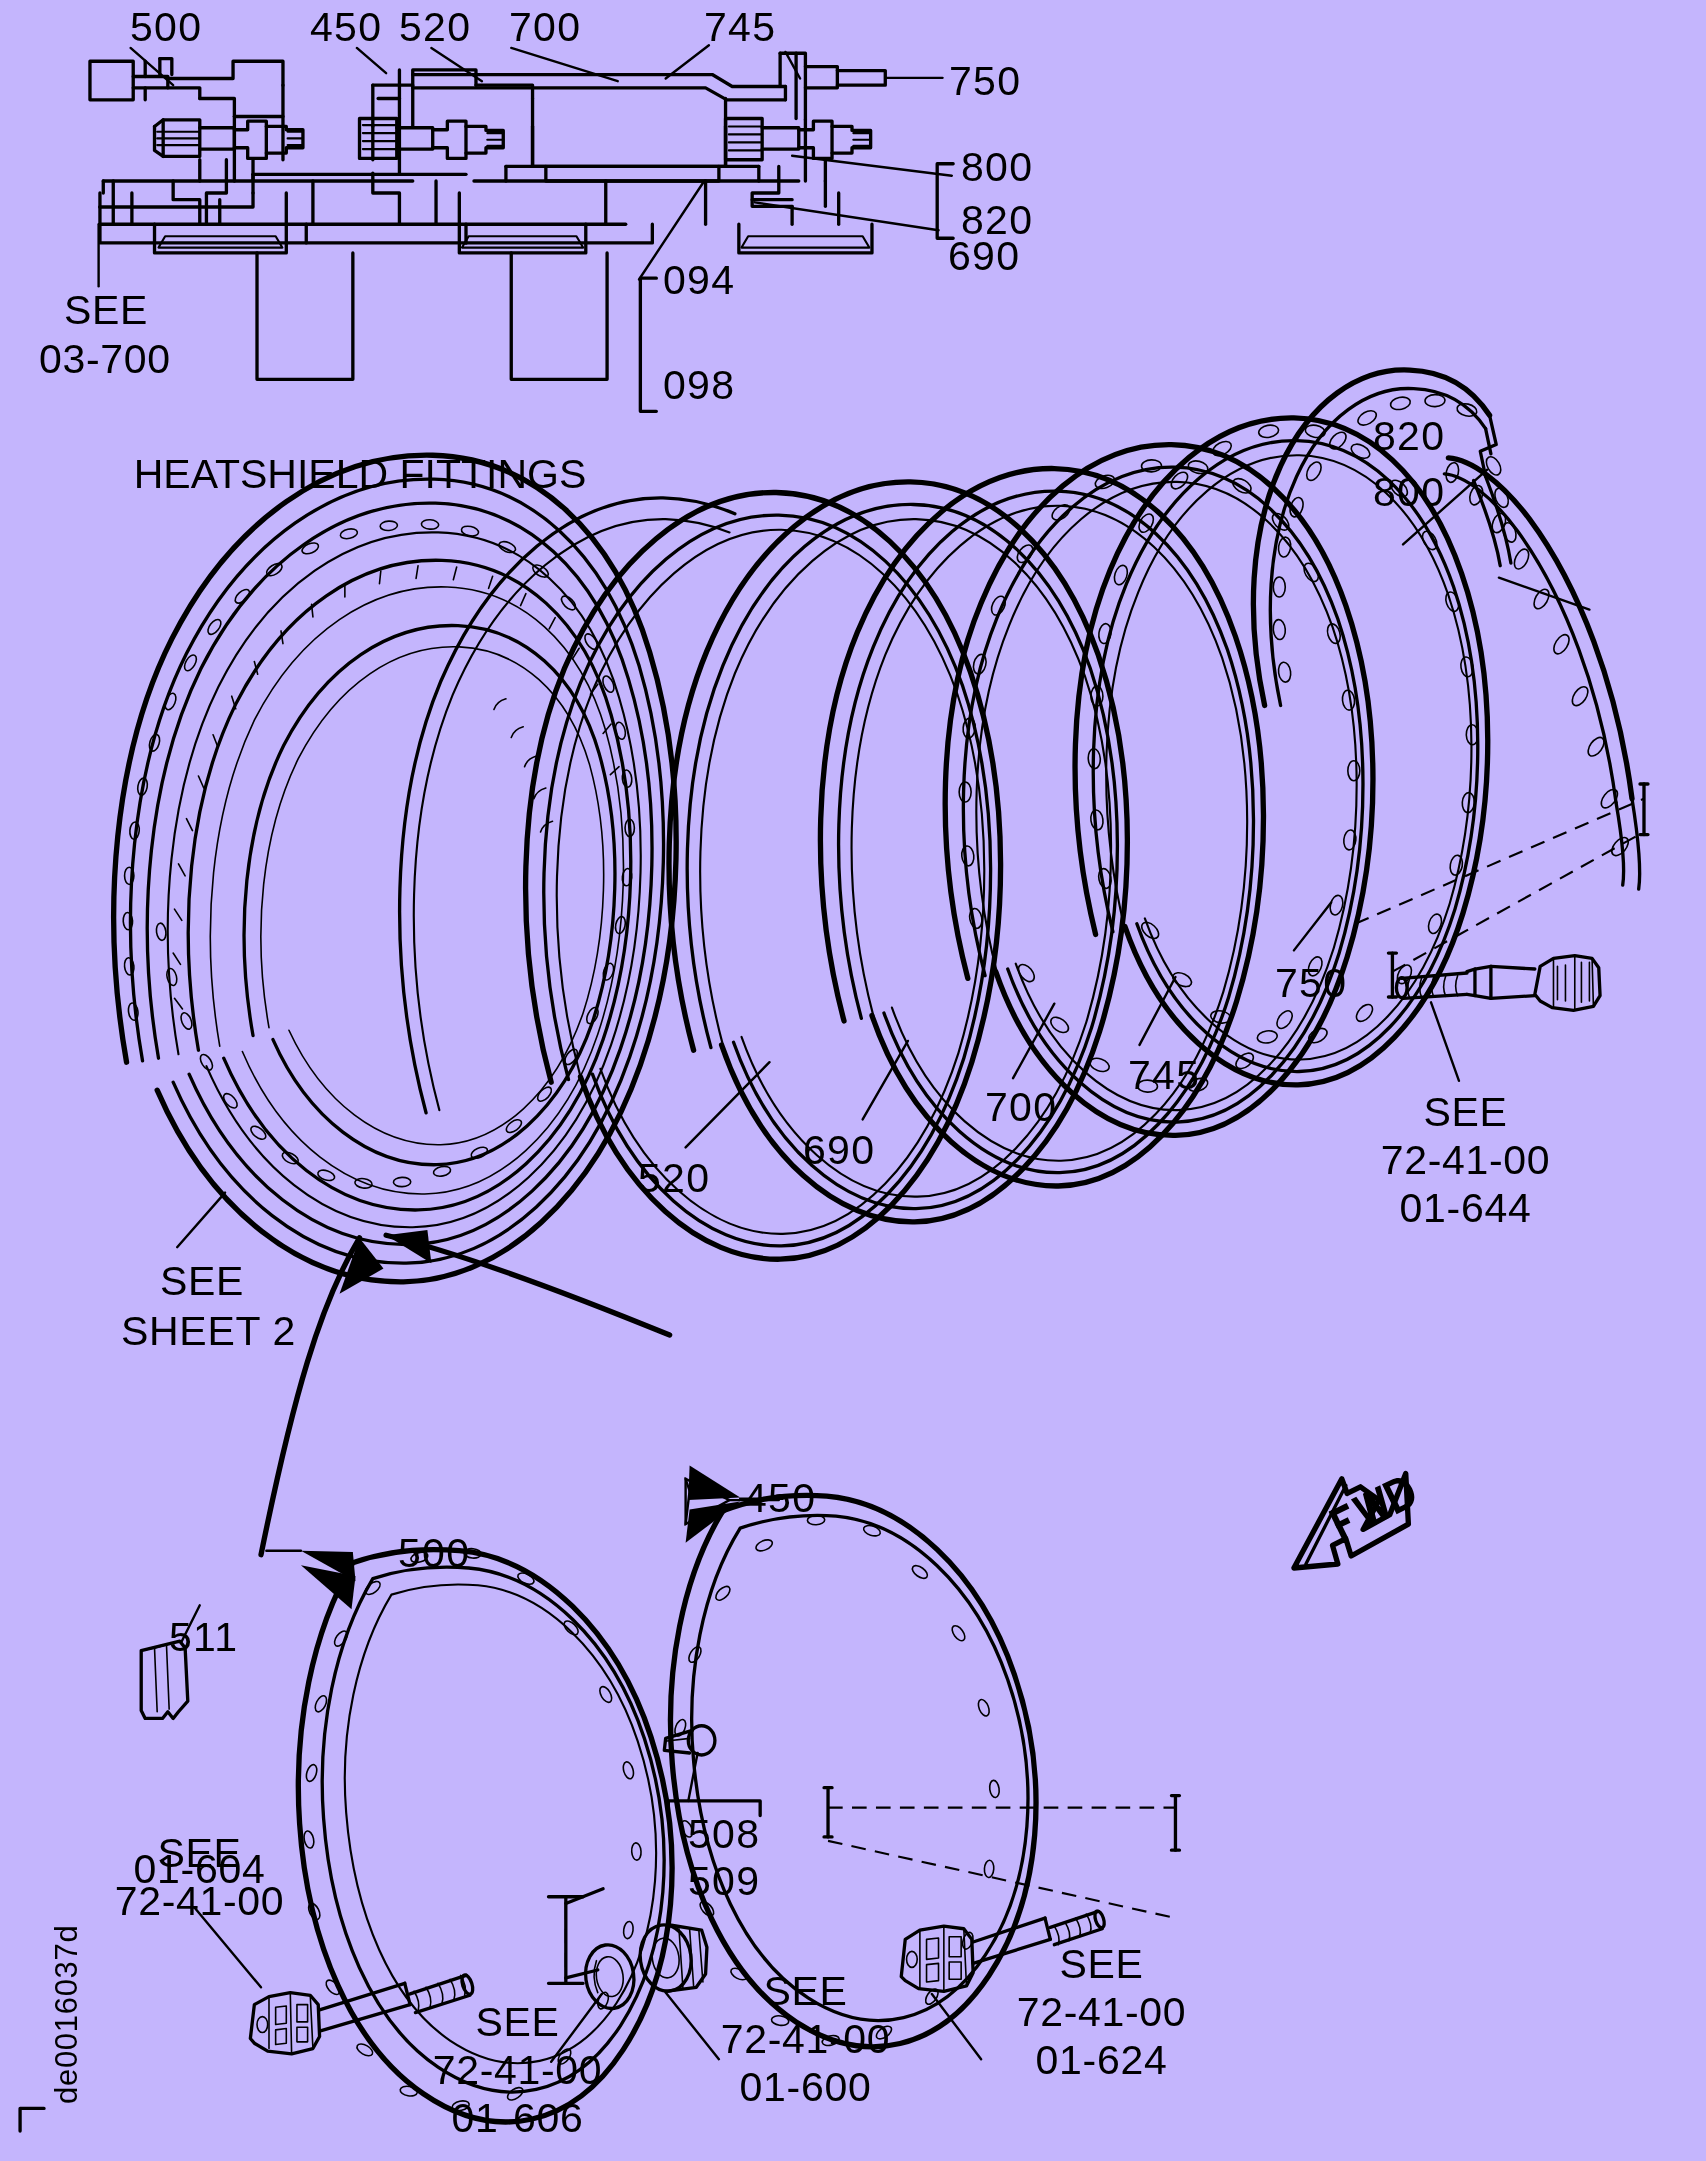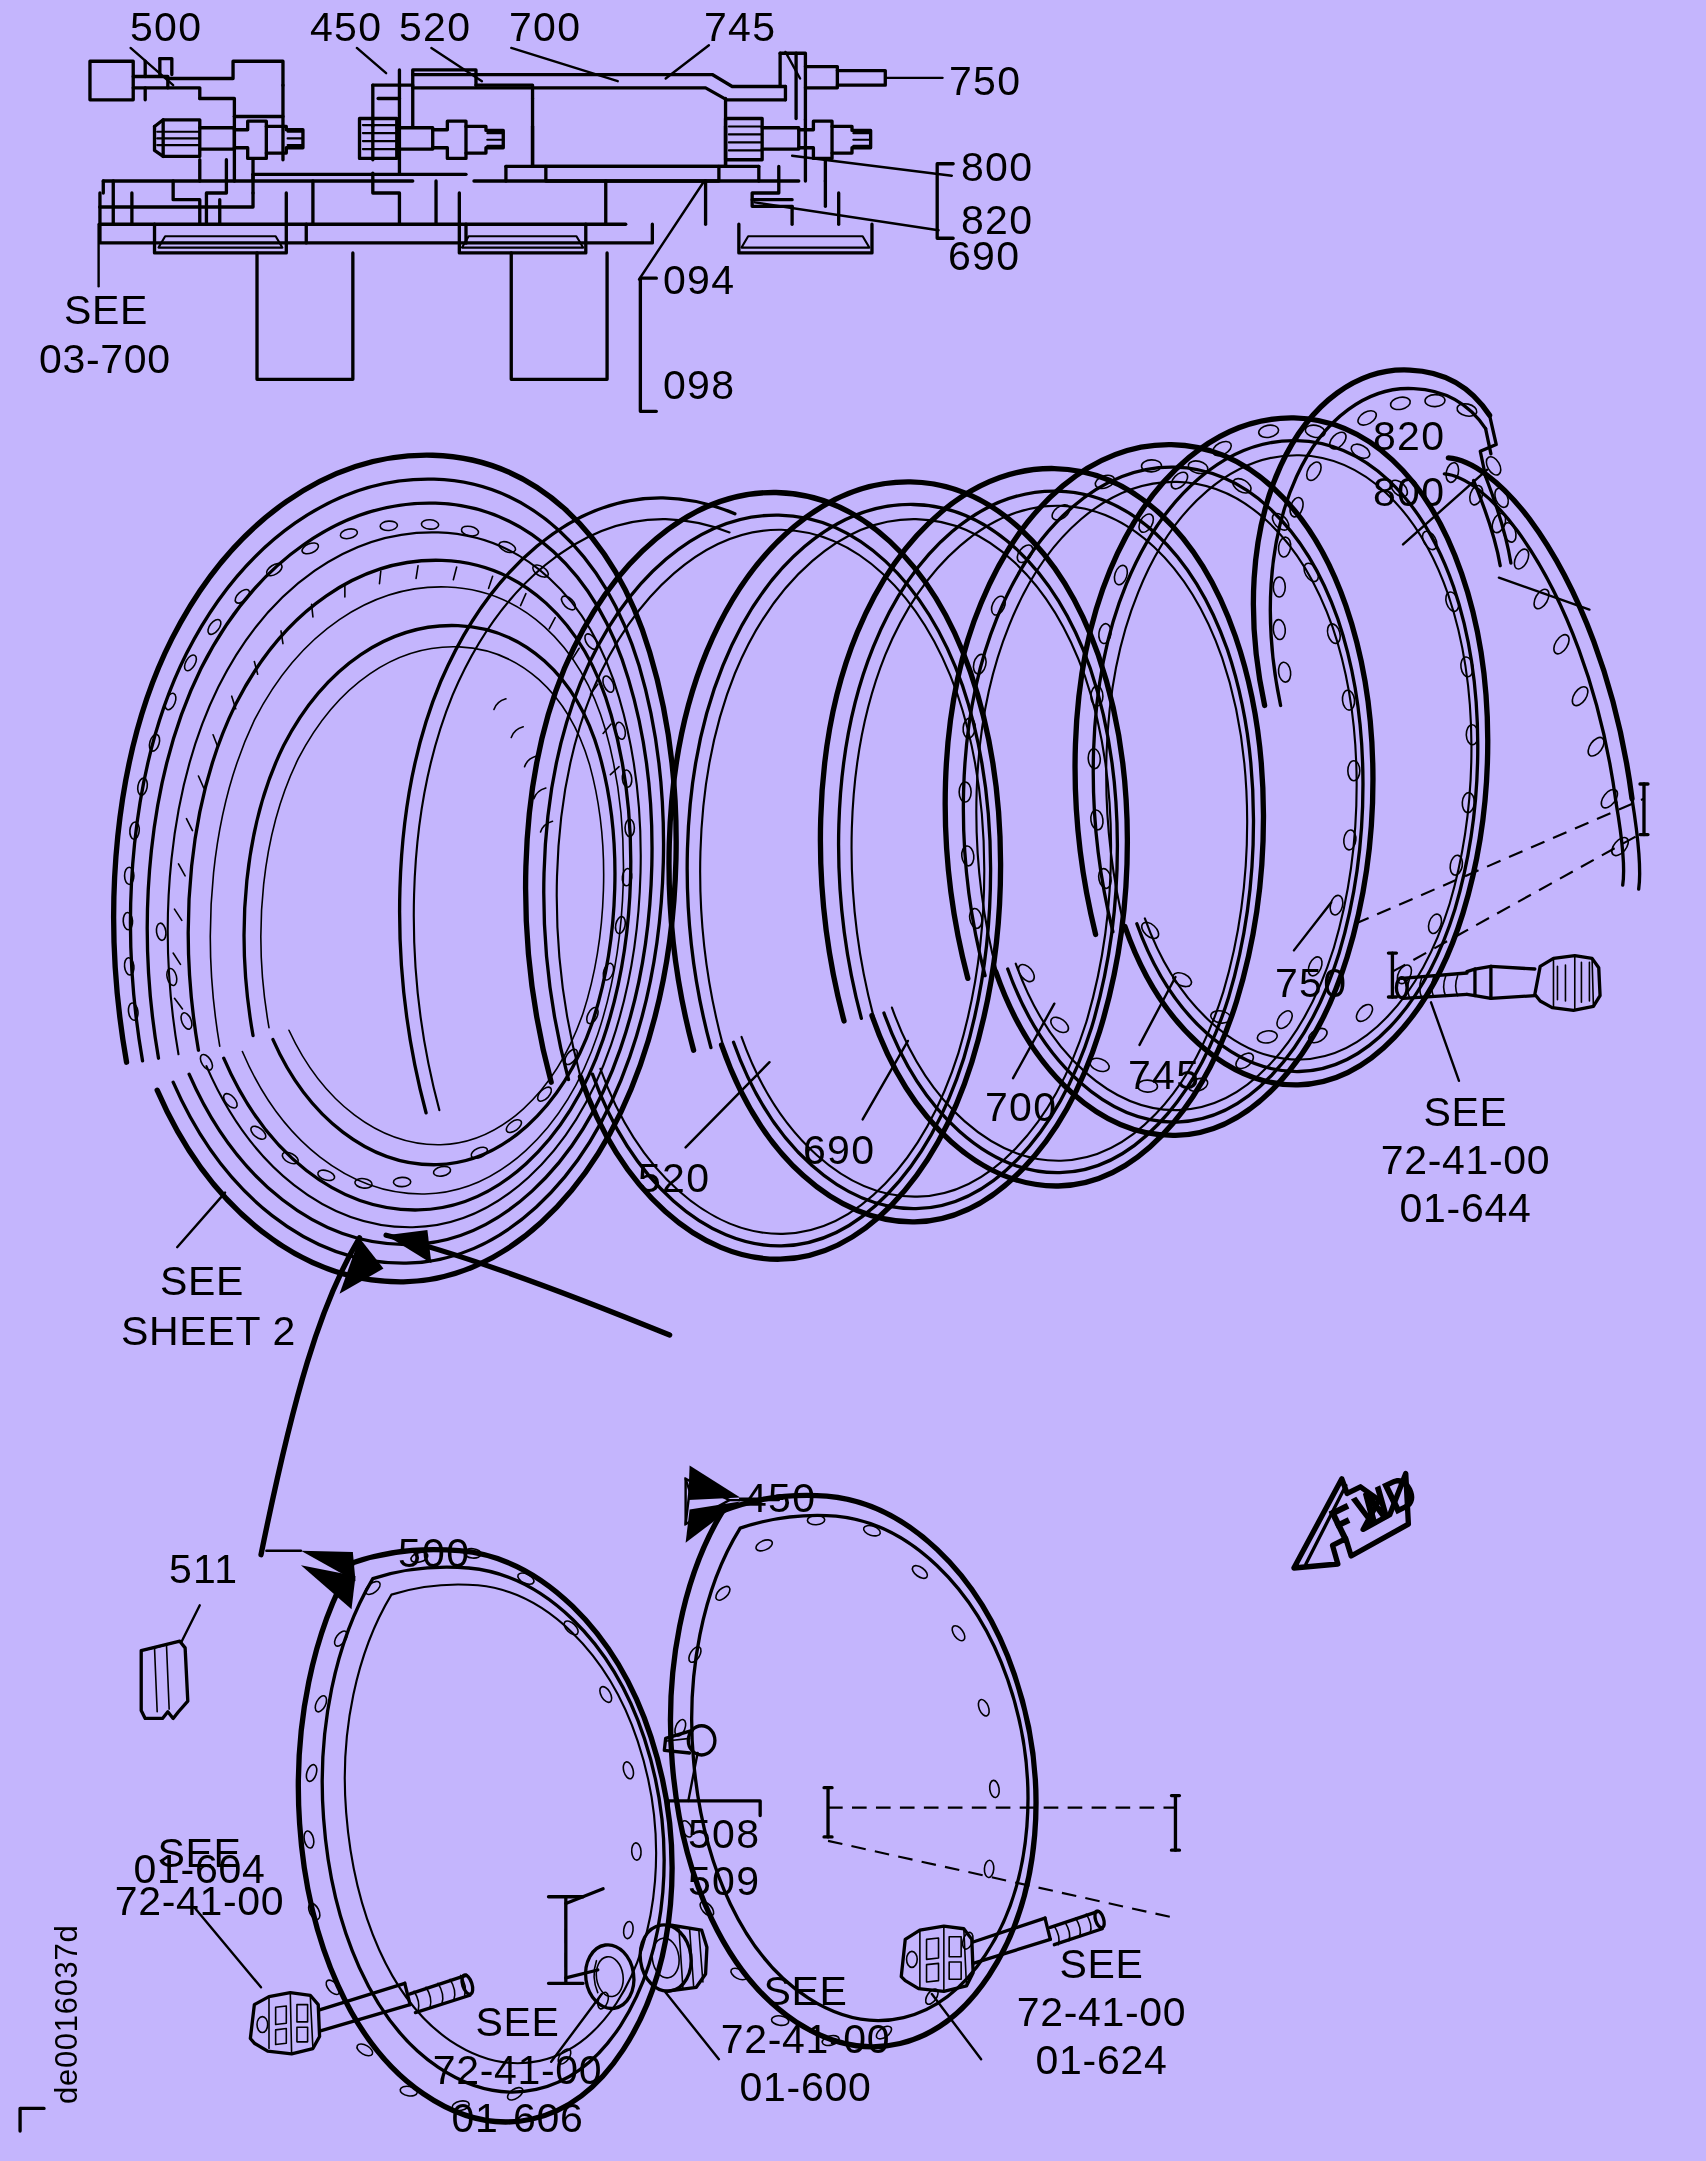--- a/index.html
+++ b/index.html
@@ -823,31 +823,32 @@
   <div class="lbl num" style="left:949px; top:59px;">750</div>
   <div class="lbl num" style="left:961px; top:145px;">800</div>
   <div class="lbl num" style="left:961px; top:198px;">820</div>
   <div class="lbl num" style="left:948px; top:234px;">690</div>
   <div class="lbl num" style="left:663px; top:258px;">094</div>
   <div class="lbl num" style="left:663px; top:363px;">098</div>
 
   <div class="lbl" style="left:64px; top:288px;">SEE</div>
   <div class="lbl" style="left:39px; top:337px;">03-700</div>
 
+  <div class="caption" style="left:107px; top:450px; width:506px;">HEATSHIELD FITTINGS</div>
 
   <div class="lbl num" style="left:1373px; top:414px;">820</div>
   <div class="lbl num" style="left:1373px; top:470px;">800</div>
   <div class="lbl num" style="left:1275px; top:961px;">750</div>
   <div class="lbl num" style="left:1128px; top:1053px;">745</div>
   <div class="lbl num" style="left:985px; top:1085px;">700</div>
   <div class="lbl num" style="left:803px; top:1128px;">690</div>
   <div class="lbl num" style="left:638px; top:1156px;">520</div>
   <div class="lbl num" style="left:744px; top:1476px;">450</div>
   <div class="lbl num" style="left:398px; top:1531px;">500</div>
-  <div class="lbl num" style="left:169px; top:1547px;">511</div>
+  <div class="lbl num" style="left:169px; top:1615px;">511</div>
 
   <div class="lbl num" style="left:688px; top:1812px;">508</div>
   <div class="lbl num" style="left:688px; top:1859px;">509</div>
 
   <div class="lbl" style="left:160px; top:1259px;">SEE</div>
   <div class="lbl" style="left:121px; top:1309px;">SHEET 2</div>
 
   <div class="lbl ctr" style="left:1339px; top:1090px; width:253px;">SEE</div>
   <div class="lbl ctr" style="left:1339px; top:1138px; width:253px;">72-41-00</div>
   <div class="lbl ctr" style="left:1339px; top:1186px; width:253px;">01-644</div>

